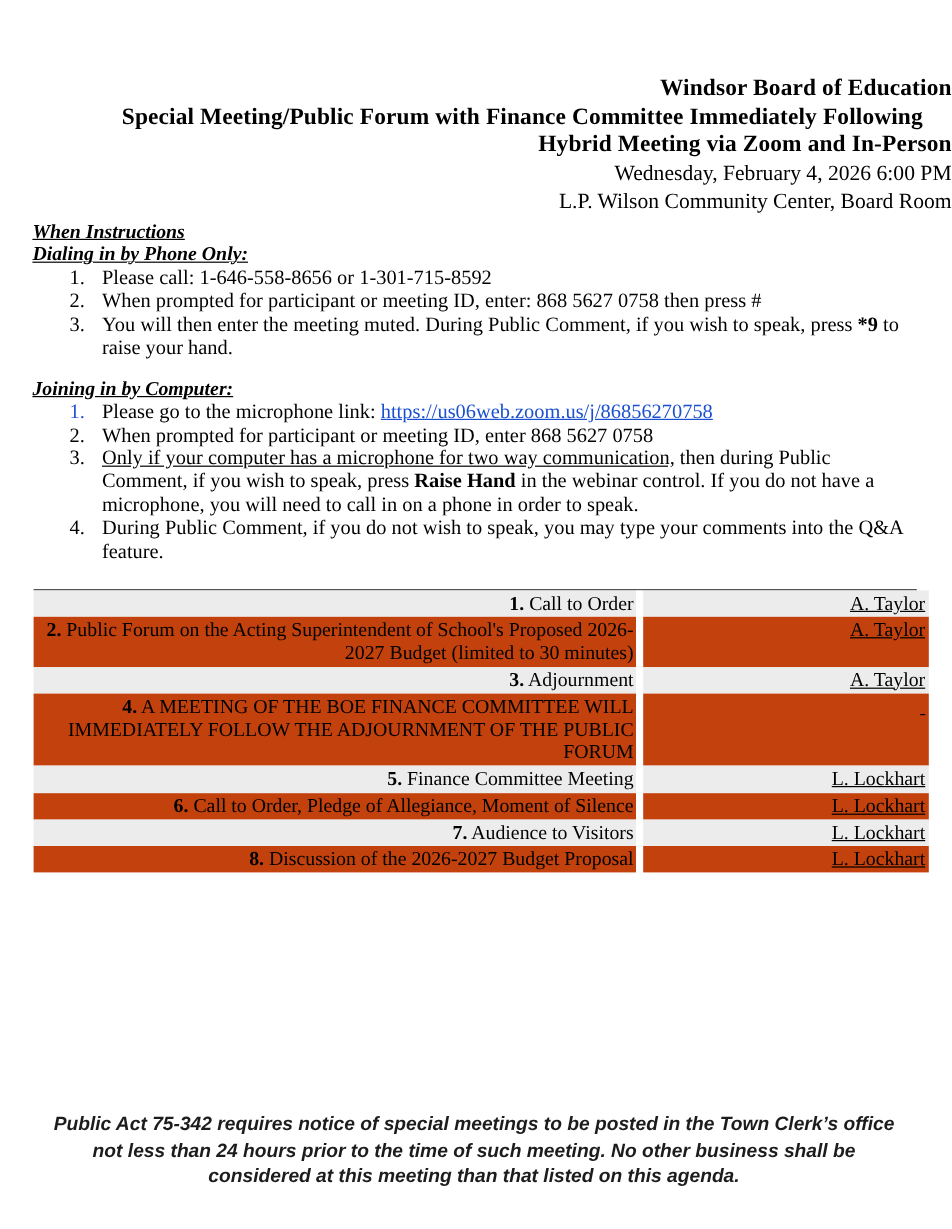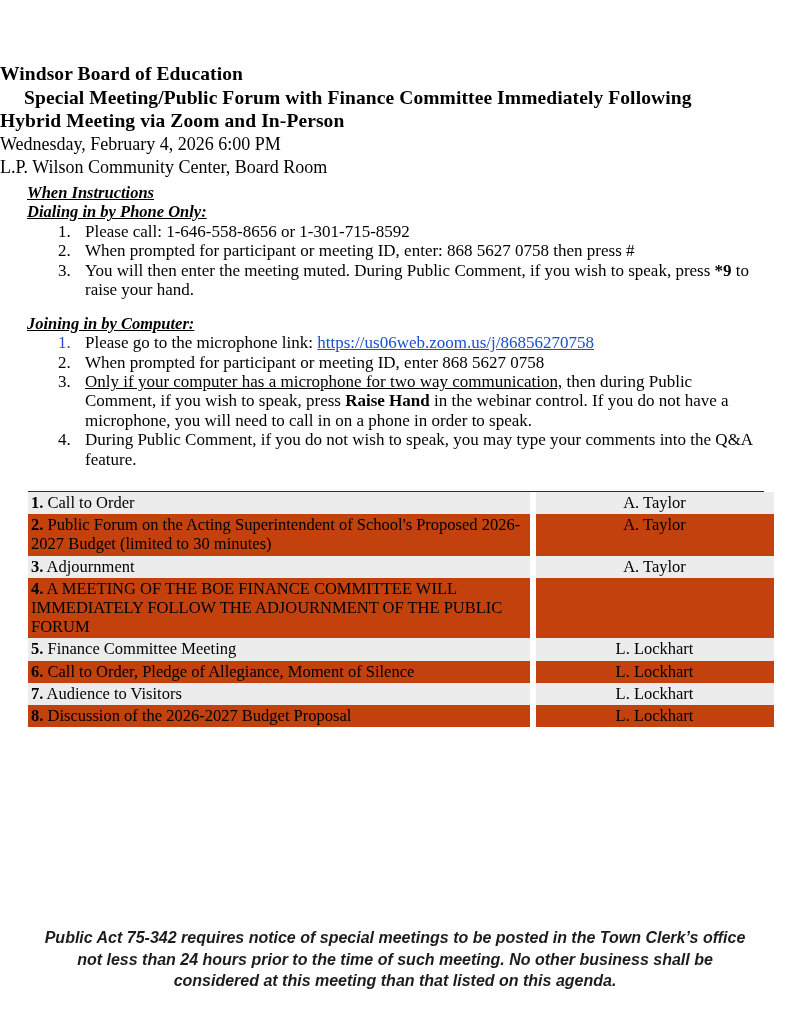--- a/index.html
+++ b/index.html
@@ -22,21 +22,21 @@
     width: 793px;
     height: 1024px;
     padding: 0;
     box-sizing: border-box;
   }
 
   
   .header {
     margin: 0;
     padding-top: 62px;
-    text-align: left;
+    text-align: right;
   }
   .header .ttl {
     font-size: 19.5px;
     font-weight: bold;
     line-height: 23.6px;
     letter-spacing: 0.1px;
   }
   .header .ttl-wide {
     padding: 0 24px;
   }
@@ -101,33 +101,34 @@
   table.agenda tr.plain  > td { background: #c2410c; }
   table.agenda td {
     border: 0;
     padding: 1px 2px 2px 2px;
     font-size: 16.5px;
     line-height: 19.2px;
     vertical-align: top;
   }
   table.agenda td.item {
     width: 497px;
-    text-align: left;
+    text-align: right;
     padding-left: 3px;
   }
   table.agenda td.spacer {
     width: 6px;
     background: #ffffff !important;
     padding: 0;
   }
   table.agenda td.who {
     width: 233px;
-    text-align: center;
+    text-align: right;
     padding-right: 3px;
     white-space: nowrap;
+    text-decoration: underline;
   }
   table.agenda td .num {
     font-weight: bold;
   }
   .topline {
     border-top: 1.1px solid #2b2b2b;
     width: 736px;
     height: 0;
     margin: 0 0 0 0;
   }

